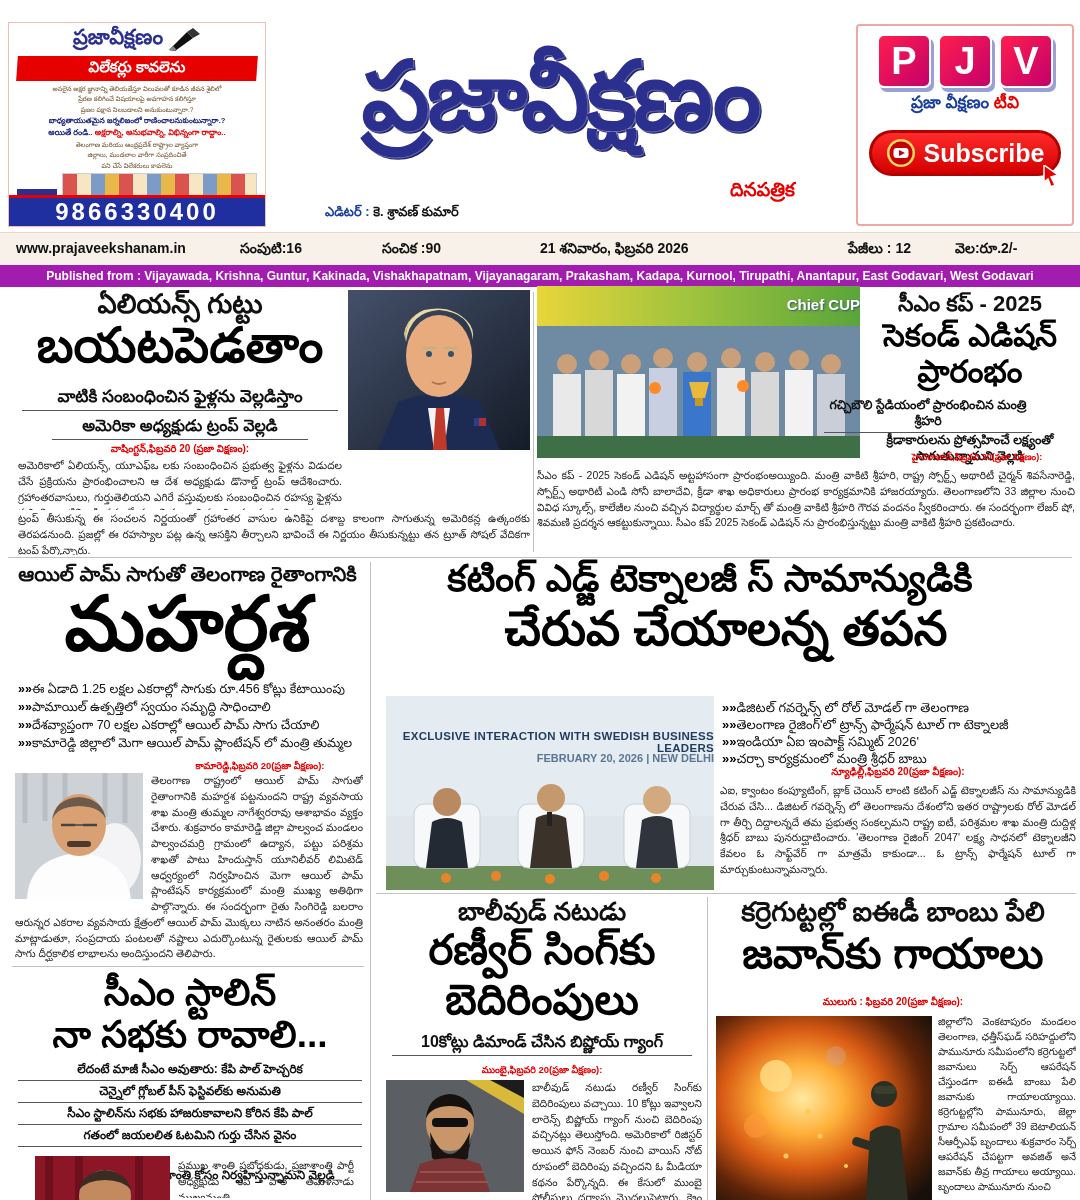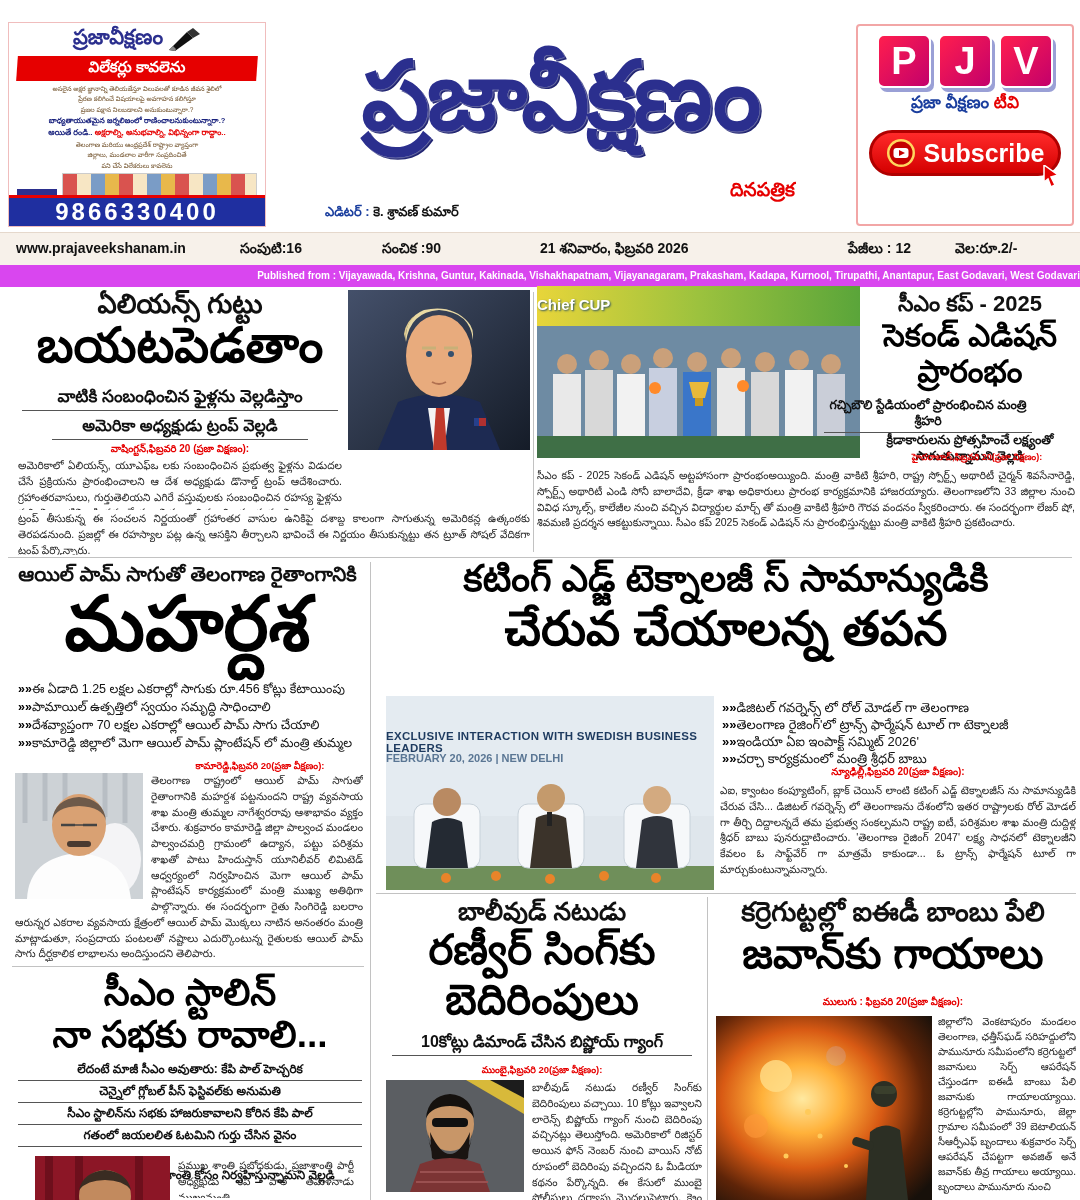--- a/index.html
+++ b/index.html
@@ -37,25 +37,25 @@
 .mast-editor{position:absolute;left:55px;top:178px;font-size:13px;font-weight:700}
 .mast-editor .lbl{color:#1a3e9e}
 #right-box{left:856px;top:24px;width:218px;height:202px;position:absolute;border:2px solid #f2a6a6;border-radius:4px;background:#fff;padding-top:8px}
 .pjv-letters{display:flex;gap:7px;justify-content:center}
 .pjv-letter{width:54px;height:54px;background:linear-gradient(135deg,#ff1e4e,#c3006b);color:#fff;font-weight:800;font-size:38px;display:flex;align-items:center;justify-content:center;border-radius:7px;border:2px solid #fff;box-shadow:3px 4px 0 #9aa0d6}
 .pjv-caption{text-align:center;font-weight:800;font-size:17px;color:#1a3e9e;margin-top:5px}
 .pjv-caption .accent{color:#e60000}
 .subscribe-btn{margin:14px auto 0;width:192px;height:46px;background:linear-gradient(#ff2a2a,#d40000);border-radius:26px;display:flex;align-items:center;justify-content:center;gap:8px;color:#fff;font-weight:800;font-size:25px;border:3px solid #b00000;position:relative}
 #infobar{left:0;top:232px;width:1080px;height:36px;position:absolute;background:#f7f1ea;border-top:1px solid #e5d8cc}
 .info-item{position:absolute;top:7px;font-weight:700;font-size:14px;color:#111}
-#pubbar{left:0;top:265px;width:1080px;height:22px;position:absolute;background:#d946ef;color:#fff;font-weight:700;font-size:10px;text-align:right;line-height:22px}
+#pubbar{left:0;top:265px;width:1080px;height:22px;position:absolute;background:#a21caf;color:#fff;font-weight:700;font-size:12px;text-align:center;line-height:22px}
 
 .photo{position:absolute;overflow:hidden;background:#888}
 .photo svg{display:block}
-.pbanner{position:absolute;left:0;right:0;text-align:left;color:#1d3a5f;font-weight:800}
+.pbanner{position:absolute;left:0;right:0;text-align:right;color:#1d3a5f;font-weight:800}
 .float-photo{float:left;margin:0 8px 3px 0;overflow:hidden}
 </style>
 </head>
 <body>
 
 <div id="left-ad">
   <div class="ad-title-row">
     <span class="ad-title">ప్రజావీక్షణం</span>
     <svg width="34" height="24" viewBox="0 0 34 24">
         <polygon points="2,22 20,4 26,10 8,23" fill="#111"></polygon>
@@ -231,21 +231,21 @@
       <path d="M37 48 Q39 26 64 24 Q89 26 91 48 Q88 34 64 33 Q40 34 37 48 Z" fill="#6e5a4a"></path>
       <line x1="46" y1="52" x2="60" y2="52" stroke="#444" stroke-width="2.5"></line>
         <line x1="68" y1="52" x2="82" y2="52" stroke="#444" stroke-width="2.5"></line>
         <line x1="60" y1="52" x2="68" y2="52" stroke="#444" stroke-width="1.5"></line>
       <rect x="52" y="68" width="24" height="6" rx="3" fill="#4a3a30"></rect>
     </svg>
   </div>
   <div class="bodytx">తెలంగాణ రాష్ట్రంలో ఆయిల్ పామ్ సాగుతో రైతాంగానికి మహర్దశ పట్టనుందని రాష్ట్ర వ్యవసాయ శాఖ మంత్రి తుమ్మల నాగేశ్వరరావు ఆశాభావం వ్యక్తం చేశారు. శుక్రవారం కామారెడ్డి జిల్లా పాల్వంచ మండలం పాల్వంచమర్రి గ్రామంలో ఉద్యాన, పట్టు పరిశ్రమ శాఖతో పాటు హిందుస్తాన్ యూనిలీవర్ లిమిటెడ్ ఆధ్వర్యంలో నిర్వహించిన మెగా ఆయిల్ పామ్ ప్లాంటేషన్ కార్యక్రమంలో మంత్రి ముఖ్య అతిథిగా పాల్గొన్నారు. ఈ సందర్భంగా రైతు సింగిరెడ్డి బలరాం ఆరున్నర ఎకరాల వ్యవసాయ క్షేత్రంలో ఆయిల్ పామ్ మొక్కలు నాటిన అనంతరం మంత్రి మాట్లాడుతూ, సంప్రదాయ పంటలతో నష్టాలు ఎదుర్కొంటున్న రైతులకు ఆయిల్ పామ్ సాగు దీర్ఘకాలిక లాభాలను అందిస్తుందని తెలిపారు.</div>
 </div>
 
-<div class="abs hl ctr" style="left:376px;top:560px;width:700px;font-size:37px">కటింగ్ ఎడ్జ్ టెక్నాలజీ స్ సామాన్యుడికి</div>
+<div class="abs hl ctr" style="left:360px;top:560px;width:700px;font-size:37px">కటింగ్ ఎడ్జ్ టెక్నాలజీ స్ సామాన్యుడికి</div>
 <div class="abs hl ctr" style="left:376px;top:604px;width:700px;font-size:48px">చేరువ చేయాలన్న తపన</div>
 <div class="photo" style="left:386px;top:696px;width:328px;height:194px">
   <svg width="328" height="194" viewBox="0 0 328 194">
     <rect width="328" height="194" fill="#e4ebf1"></rect>
     <rect y="120" width="328" height="50" fill="#dfe6ec"></rect>
     <rect y="170" width="328" height="24" fill="#6f8f5a"></rect>
     <g fill="#f6f8fa" stroke="#c8d2da">
         <rect x="28" y="108" width="66" height="64" rx="10"></rect>
         <rect x="132" y="108" width="66" height="64" rx="10"></rect>
         <rect x="238" y="108" width="66" height="64" rx="10"></rect>

